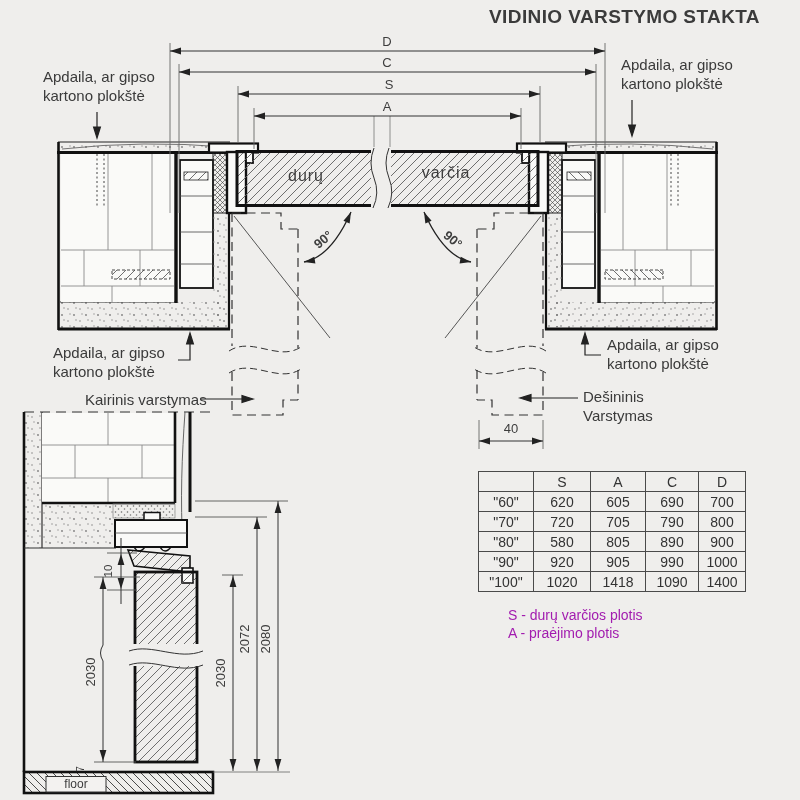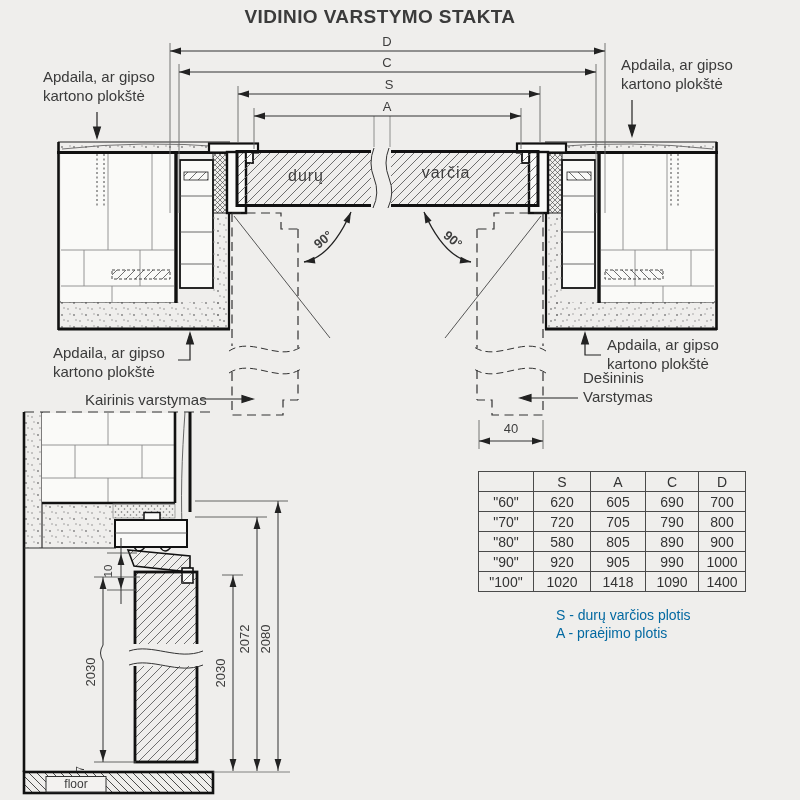--- a/index.html
+++ b/index.html
@@ -1,22 +1,22 @@
 <!DOCTYPE html>
 <html><head>
 <meta charset="utf-8">
 <style>
   html,body{margin:0;padding:0}
   body{width:800px;height:800px;background:#efeeec;font-family:"Liberation Sans",sans-serif;position:relative;overflow:hidden}
-  .title{position:absolute;left:0;top:6px;width:760px;text-align:center;font-size:19px;font-weight:600;color:#3b3b3b;letter-spacing:.4px}
+  .title{position:absolute;left:0;top:6px;width:760px;text-align:right;font-size:19px;font-weight:600;color:#3b3b3b;letter-spacing:.4px}
   .lbl{position:absolute;font-size:15px;color:#3a3a3a;line-height:19px;white-space:nowrap}
   svg.draw{position:absolute;left:0;top:0}
   table.sizes{position:absolute;left:478px;top:471px;border-collapse:collapse;font-size:14px;color:#333;background:transparent}
   table.sizes th,table.sizes td{border:1px solid #4a4a4a;text-align:center;padding:0 2px;height:19px;font-weight:400}
-  .legend{position:absolute;left:556px;top:606px;font-size:14px;color:#0369a1;line-height:18px}
+  .legend{position:absolute;left:508px;top:606px;font-size:14px;color:#a21caf;line-height:18px}
   text{font-family:"Liberation Sans",sans-serif;fill:#3d3d3d}
 </style>
 </head>
 <body>
 
 <div class="title">VIDINIO VARSTYMO STAKTA</div>
 
 <svg class="draw" width="800" height="800" viewBox="0 0 800 800">
   <defs>
     <pattern id="ph" width="9" height="9" patternUnits="userSpaceOnUse">
@@ -194,21 +194,21 @@
 </div>
 <div class="lbl" style="left:53px;top:343px">
   <div>Apdaila, ar gipso</div>
   <div>kartono plokštė</div>
 </div>
 <div class="lbl" style="left:607px;top:335px">
   <div>Apdaila, ar gipso</div>
   <div>kartono plokštė</div>
 </div>
 <div class="lbl" style="left:85px;top:390px">Kairinis varstymas</div>
-<div class="lbl" style="left:583px;top:368px">
+<div class="lbl" style="left:583px;top:387px">
   <div>Dešininis</div>
   <div>Varstymas</div>
 </div>
 
 <table class="sizes">
   <tbody>
       <tr>
     <th style="width:50px"></th>
     <th style="width:52px">S</th>
     <th style="width:50px">A</th>

